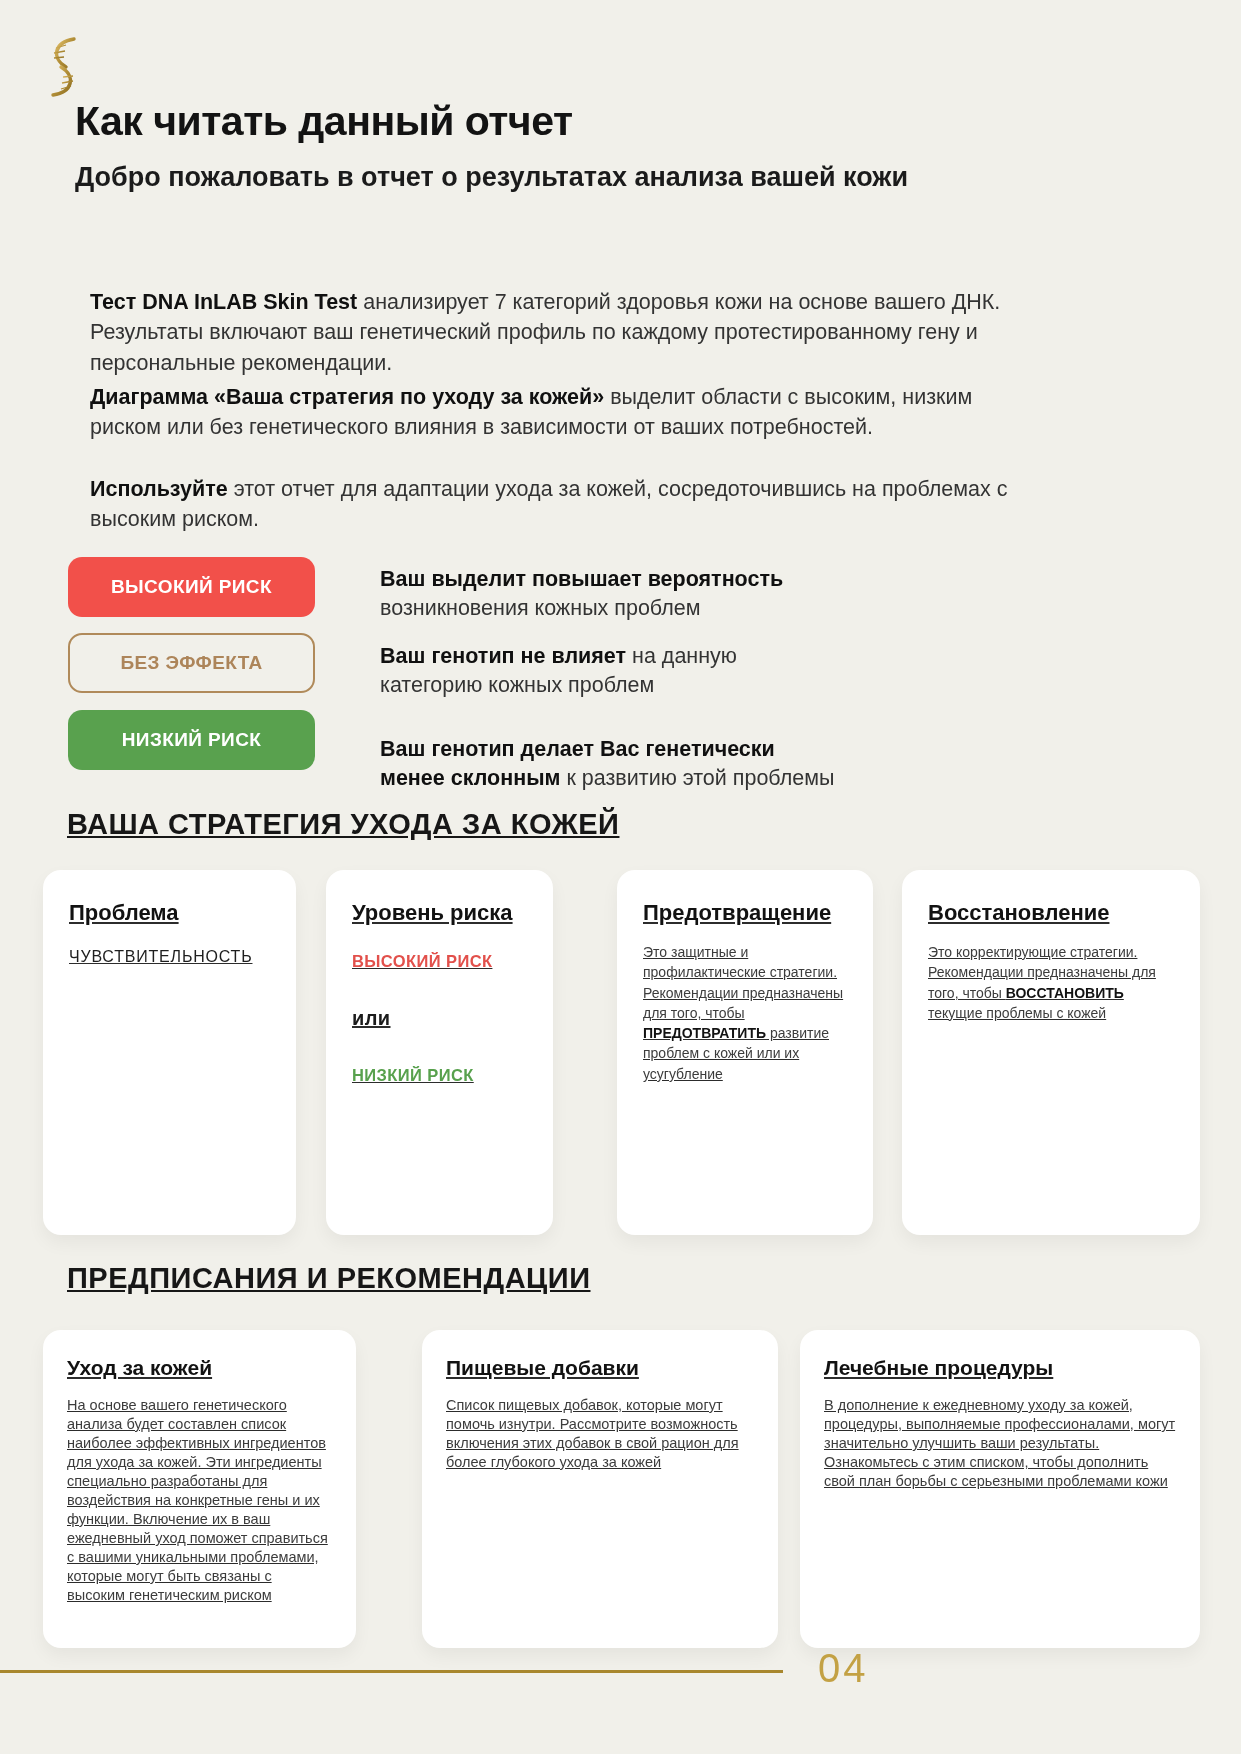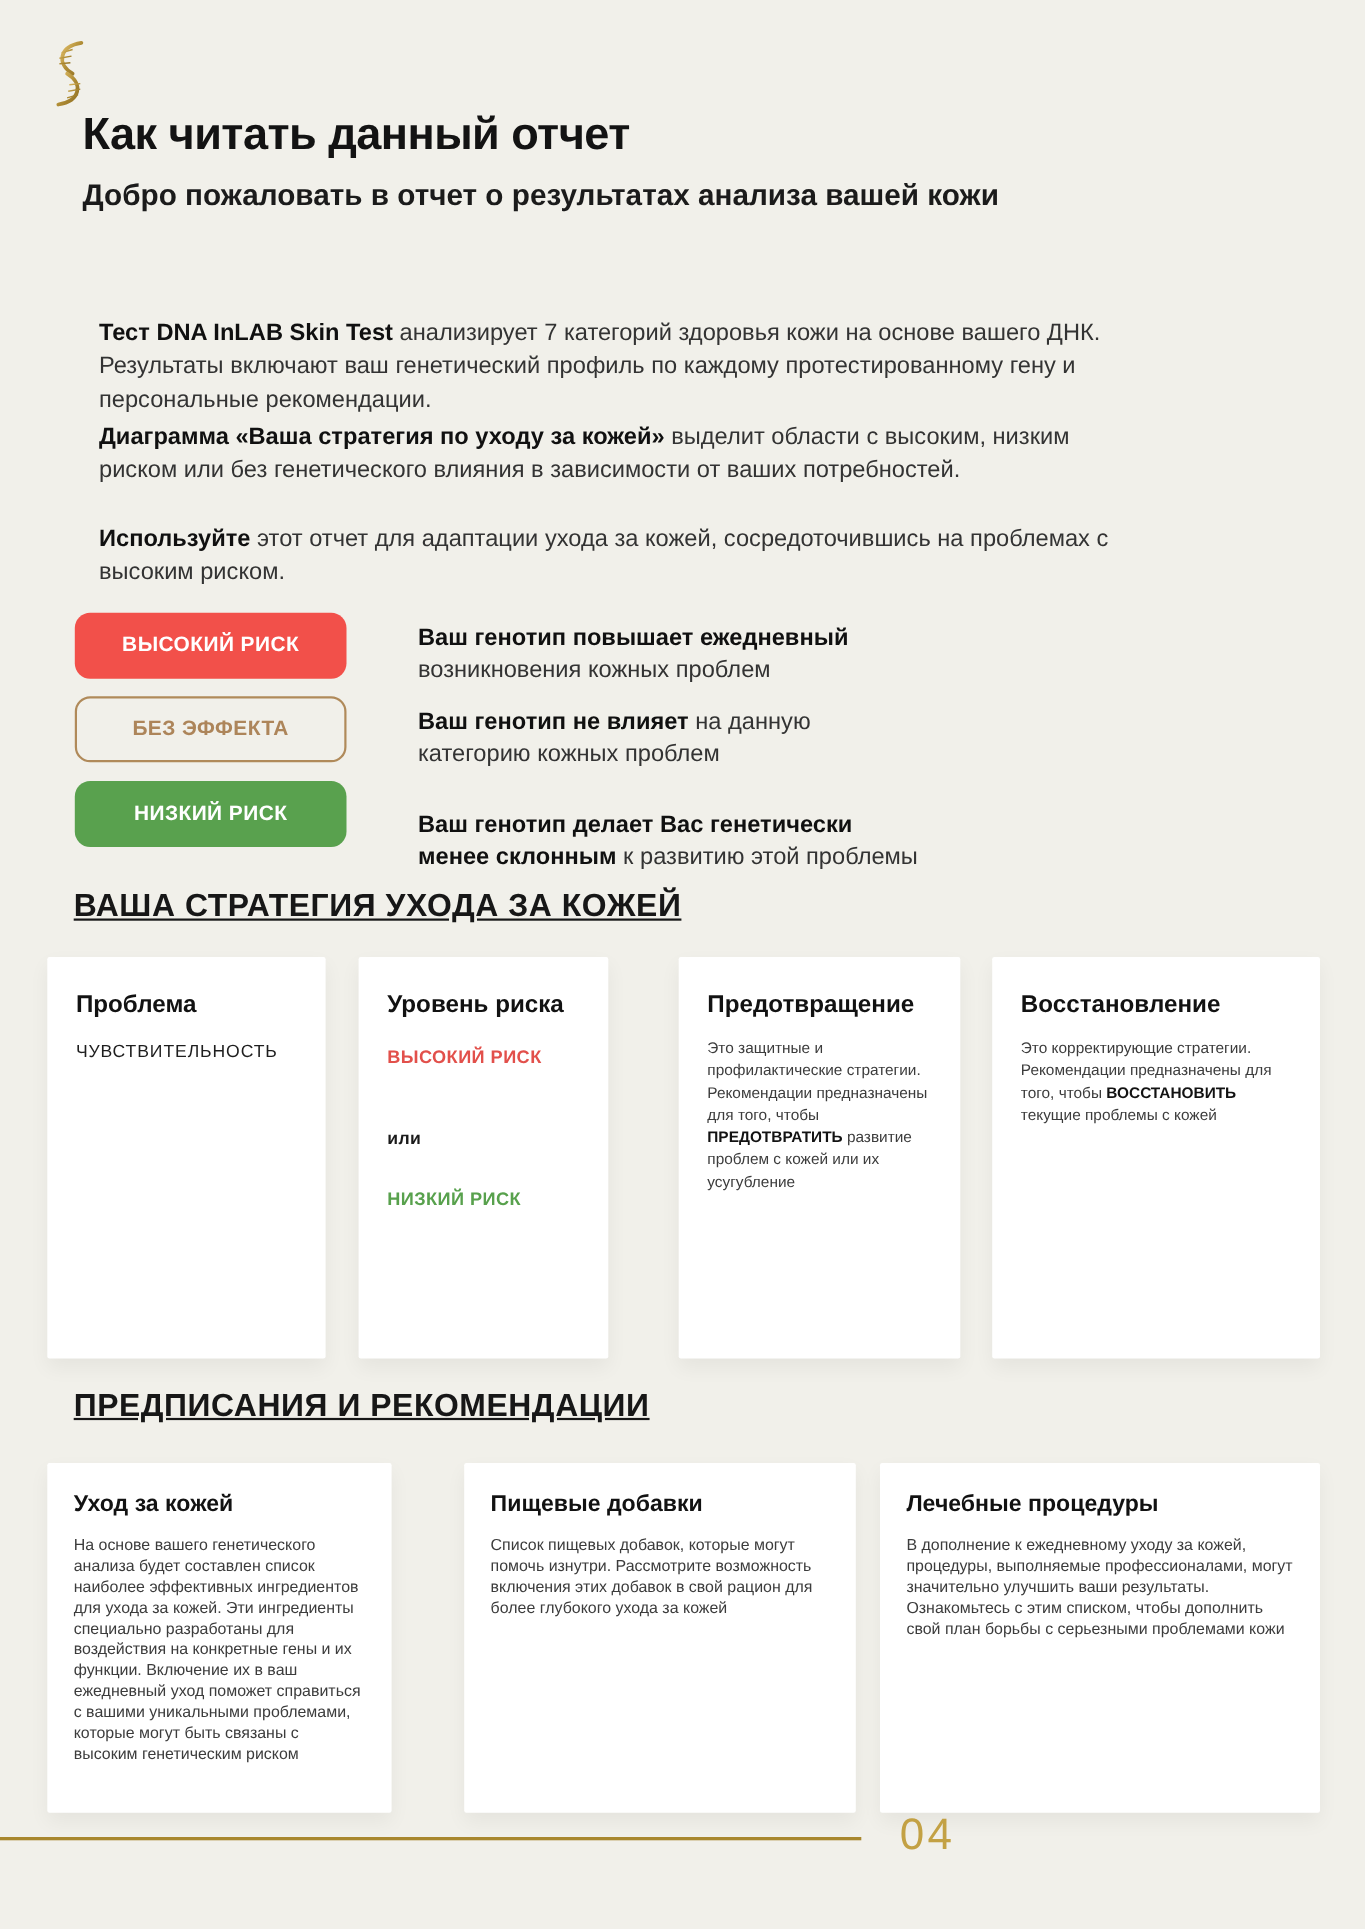--- a/index.html
+++ b/index.html
@@ -45,36 +45,36 @@
   .legend-desc-2{top:642px;}
   .legend-desc-3{top:735px;}
 
   
   .section-heading{position:absolute;left:67px;margin:0;
                    font-size:29px;font-weight:700;letter-spacing:0.5px;color:#171717;text-decoration:underline;}
   .section-heading-1{top:808px;}
   .section-heading-2{top:1262px;}
 
   
-  .card{position:absolute;background:#ffffff;border-radius:2px;
-        box-shadow:0 8px 18px rgba(0,0,0,0.05);box-sizing:border-box;}
+  .card{position:absolute;background:#ffffff;border-radius:18px;
+        box-shadow:0 8px 18px rgba(0,0,0,0.05);box-sizing:border-box;text-decoration:underline;}
   .card h3{margin:0;font-size:22px;font-weight:700;color:#121212;}
 
   
   .s-card{top:870px;height:365px;padding:30px 26px;}
   .s-card-1{left:43px;width:253px;}
   .s-card-2{left:326px;width:227px;}
   .s-card-3{left:617px;width:256px;}
   .s-card-4{left:902px;width:298px;}
 
   .s-card-1 .problem{margin-top:22px;font-size:16px;font-weight:500;
                      letter-spacing:0.8px;color:#1e1e1e;}
   .risk-line{font-size:16.5px;font-weight:700;letter-spacing:0.4px;}
   .risk-high-text{margin-top:26px;color:#e2504b;}
-  .risk-or{margin-top:56px;font-size:16px;color:#1b1b1b;}
+  .risk-or{margin-top:36px;font-size:20px;color:#1b1b1b;}
   .risk-low-text{margin-top:36px;color:#58a14d;}
   .s-body{margin-top:16px;font-size:14px;line-height:1.45;color:#3c3c3c;}
   .s-body b{color:#121212;}
 
   
   .p-card{top:1330px;height:318px;padding:26px 24px;}
   .p-card h3{font-size:21px;}
   .p-card-1{left:43px;width:313px;}
   .p-card-2{left:422px;width:356px;}
   .p-card-3{left:800px;width:400px;}
@@ -106,21 +106,21 @@
   </svg>
 
   <h1 class="h1">Как читать данный отчет</h1>
   <h2 class="h2">Добро пожаловать в отчет о результатах анализа вашей кожи</h2>
 
   <p class="para para-1"><b>Тест DNA InLAB Skin Test</b><span> анализирует 7 категорий здоровья кожи на основе вашего ДНК. Результаты включают ваш генетический профиль по каждому протестированному гену и персональные рекомендации.</span></p>
   <p class="para para-2"><b>Диаграмма «Ваша стратегия по уходу за кожей»</b><span> выделит области с высоким, низким риском или без генетического влияния в зависимости от ваших потребностей.</span></p>
   <p class="para para-3"><b>Используйте</b><span> этот отчет для адаптации ухода за кожей, сосредоточившись на проблемах с высоким риском.</span></p>
 
   <div class="badge badge-high">ВЫСОКИЙ РИСК</div>
-  <div class="legend-desc legend-desc-1"><b>Ваш генотип повышает ежедневный</b><span> возникновения кожных проблем</span></div>
+  <div class="legend-desc legend-desc-1"><b>Ваш выделит повышает вероятность</b><span> возникновения кожных проблем</span></div>
 
   <div class="badge badge-neutral">БЕЗ ЭФФЕКТА</div>
   <div class="legend-desc legend-desc-2"><b>Ваш генотип не влияет</b><span> на данную категорию кожных проблем</span></div>
 
   <div class="badge badge-low">НИЗКИЙ РИСК</div>
   <div class="legend-desc legend-desc-3"><b>Ваш генотип делает Вас генетически менее склонным</b><span> к развитию этой проблемы</span></div>
 
   <h2 class="section-heading section-heading-1">ВАША СТРАТЕГИЯ УХОДА ЗА КОЖЕЙ</h2>
 
   <div class="card s-card s-card-1">

